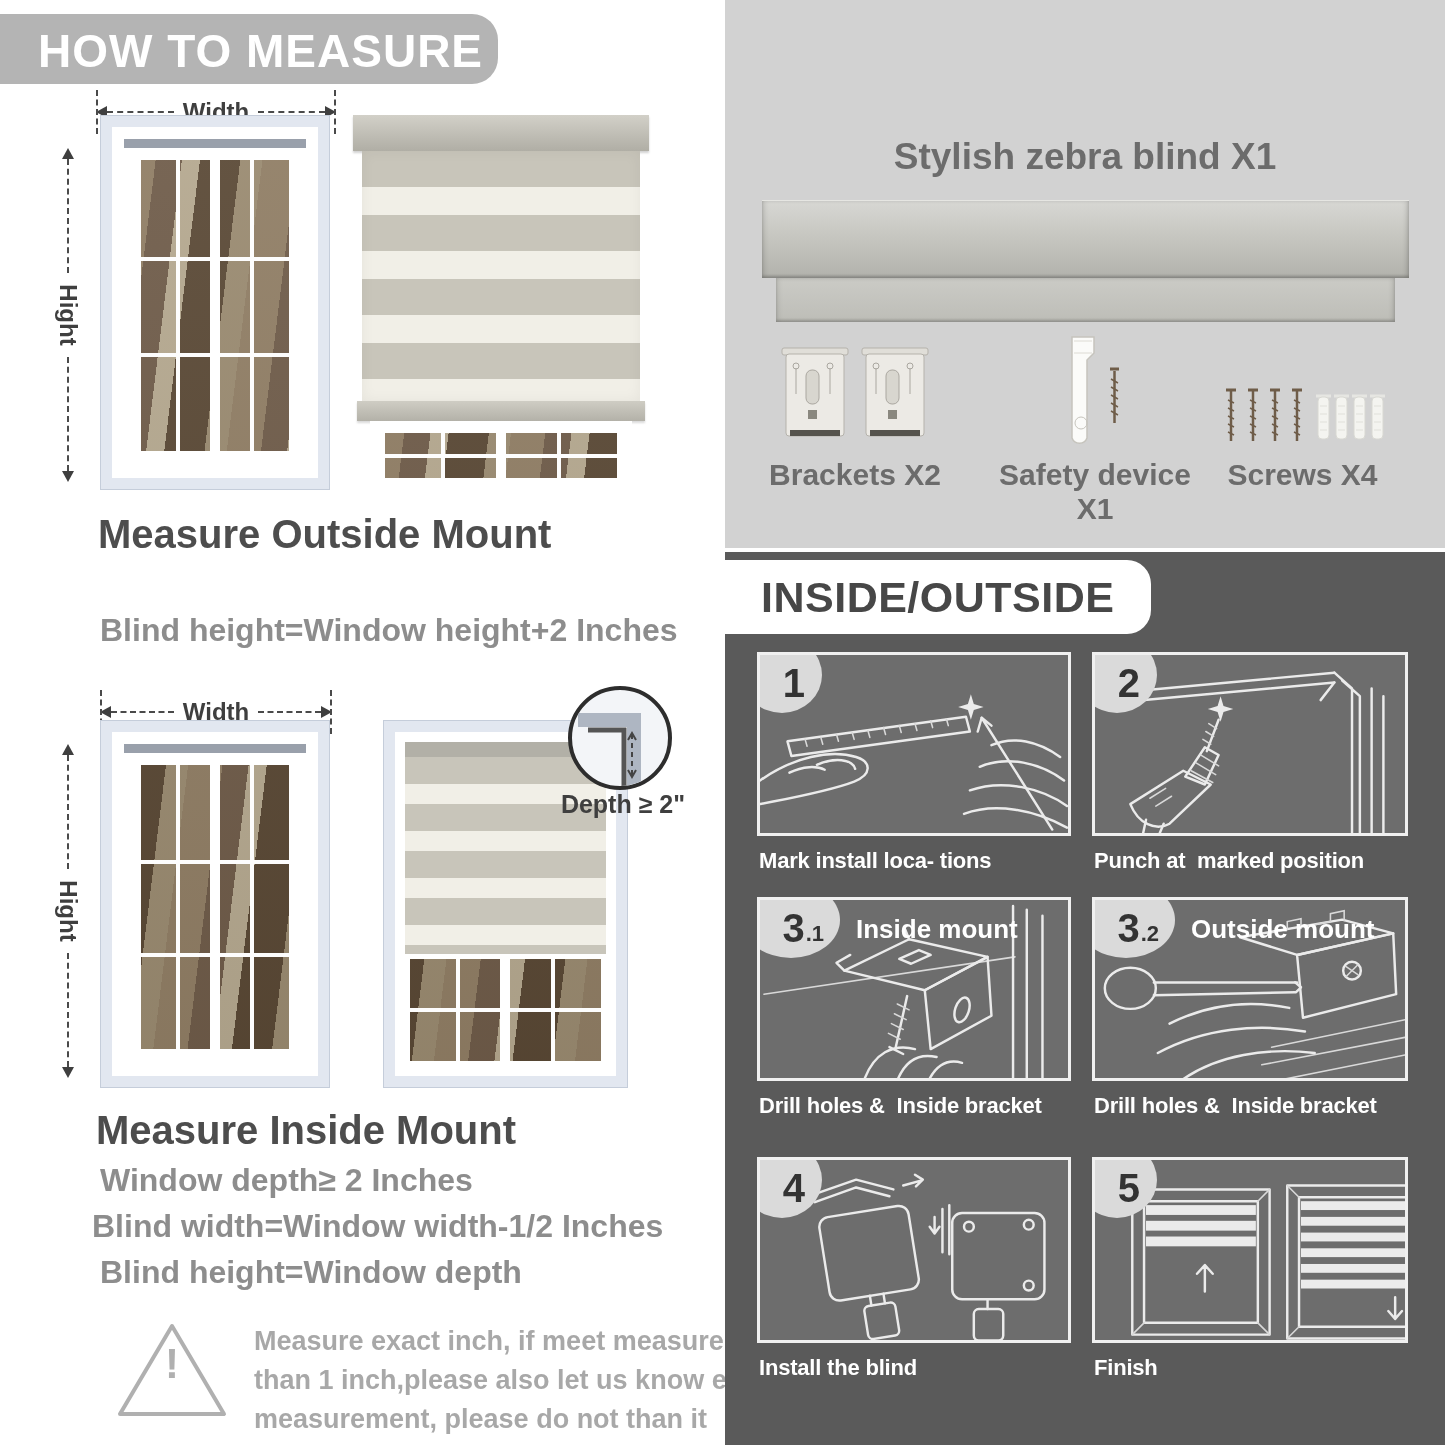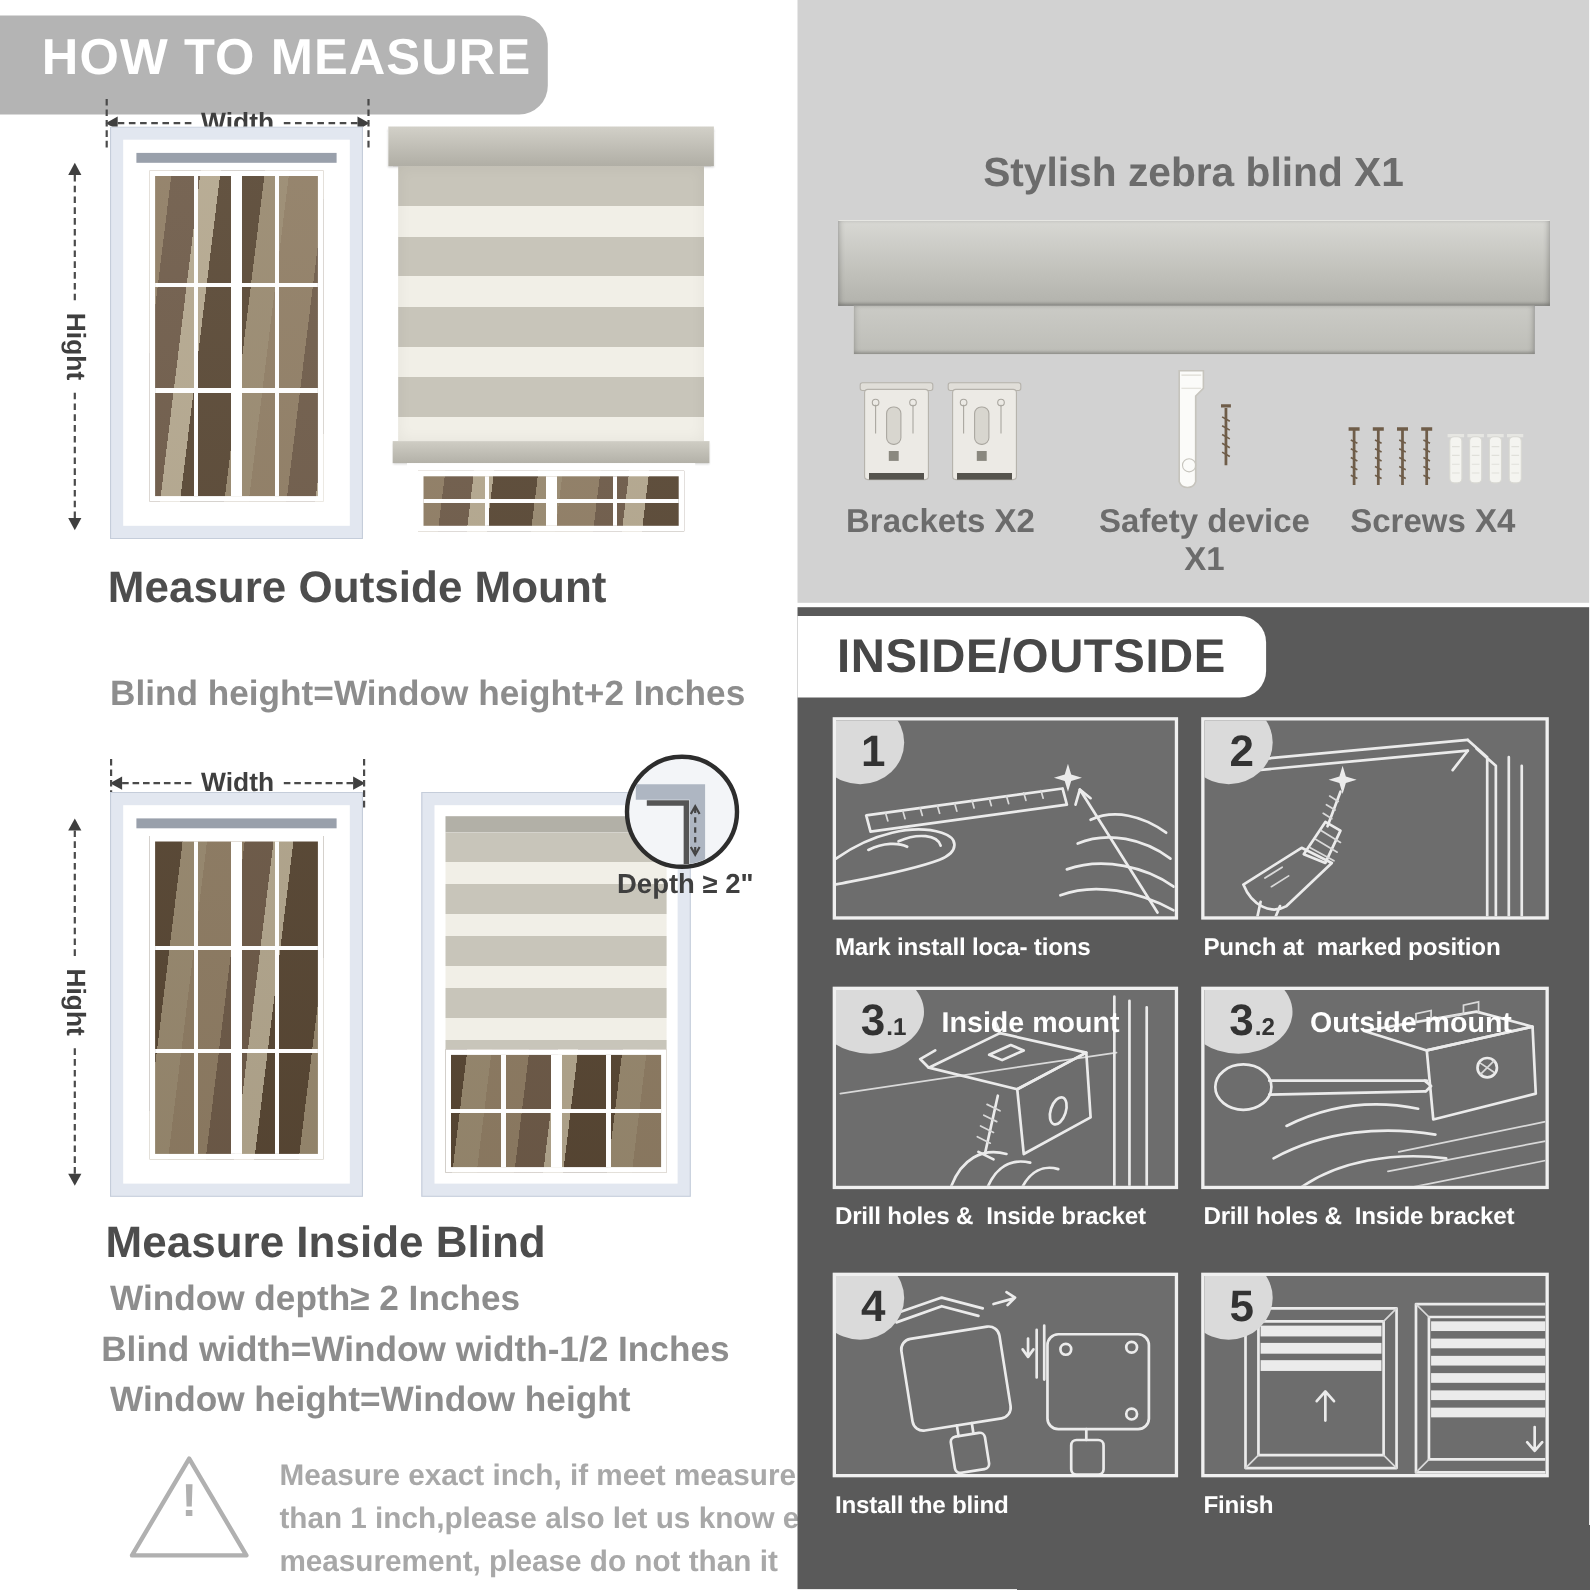--- a/index.html
+++ b/index.html
@@ -1,20 +1,20 @@
 <!DOCTYPE html>
 <html><head>
 <meta charset="utf-8">
 <style>
   html,body{margin:0;padding:0;background:#fff;}
   .canvas{position:relative;width:1445px;height:1445px;background:#fff;overflow:hidden;
           font-family:"Liberation Sans",sans-serif;}
 
   
-  .hdr-left{position:absolute;left:0;top:14px;width:460px;height:90px;background:#b4b4b4;
+  .hdr-left{position:absolute;left:0;top:14px;width:460px;height:70px;background:#b4b4b4;
     border-radius:0 26px 26px 0;color:#fff;font-weight:bold;font-size:46px;line-height:74px;
     padding-left:38px;letter-spacing:1px;}
 
   
   .win{position:absolute;background:#e2e7f0;box-shadow:inset 0 0 0 1px #c5cdda;}
   .win .frame{position:absolute;inset:12px;background:#fff;}
   .win .track{position:absolute;left:12px;right:12px;top:12px;height:9px;background:#99a0ab;}
   .glass{position:absolute;inset:28px 24px 22px 24px;
     background:
       linear-gradient(rgba(255,255,255,.10),rgba(0,0,0,.08)),
@@ -219,24 +219,24 @@
   <div class="mag">
     <svg width="96" height="96" viewBox="0 0 96 96">
       <path d="M6,30 H62 V96" stroke="#aeb6c2" stroke-width="14" fill="none"></path>
       <path d="M16,40 H52 V96" stroke="#555" stroke-width="5" fill="none"></path>
       <path d="M60,44 V88" stroke="#444" stroke-width="2" stroke-dasharray="5,4" fill="none"></path>
       <path d="M56,50 l4,-7 4,7 M56,80 l4,7 4,-7" stroke="#444" stroke-width="2" fill="none"></path>
     </svg>
   </div>
   <div class="depth-lbl">Depth ≥ 2"</div>
 
-  <div class="sec-title" style="left:96px;top:1108px;">Measure Inside Blind</div>
+  <div class="sec-title" style="left:96px;top:1108px;">Measure Inside Mount</div>
   <div class="sec-line" style="left:100px;top:1162px;">Window depth≥ 2 Inches</div>
   <div class="sec-line" style="left:92px;top:1208px;">Blind width=Window width-1/2 Inches</div>
-  <div class="sec-line" style="left:100px;top:1254px;">Window height=Window height</div>
+  <div class="sec-line" style="left:100px;top:1254px;">Blind height=Window depth</div>
 
   <div class="warn-mark">
     <svg width="120" height="104" viewBox="0 0 120 104">
       <path d="M60,8 L112,96 H8 Z" fill="none" stroke="#b0b0b0" stroke-width="4" stroke-linejoin="round"></path>
     </svg>
     <div class="bang">!</div>
   </div>
   <div class="warn-txt">
     <div>Measure exact inch, if meet measurement less</div>
     <div>than 1 inch,please also let us know exact</div>

